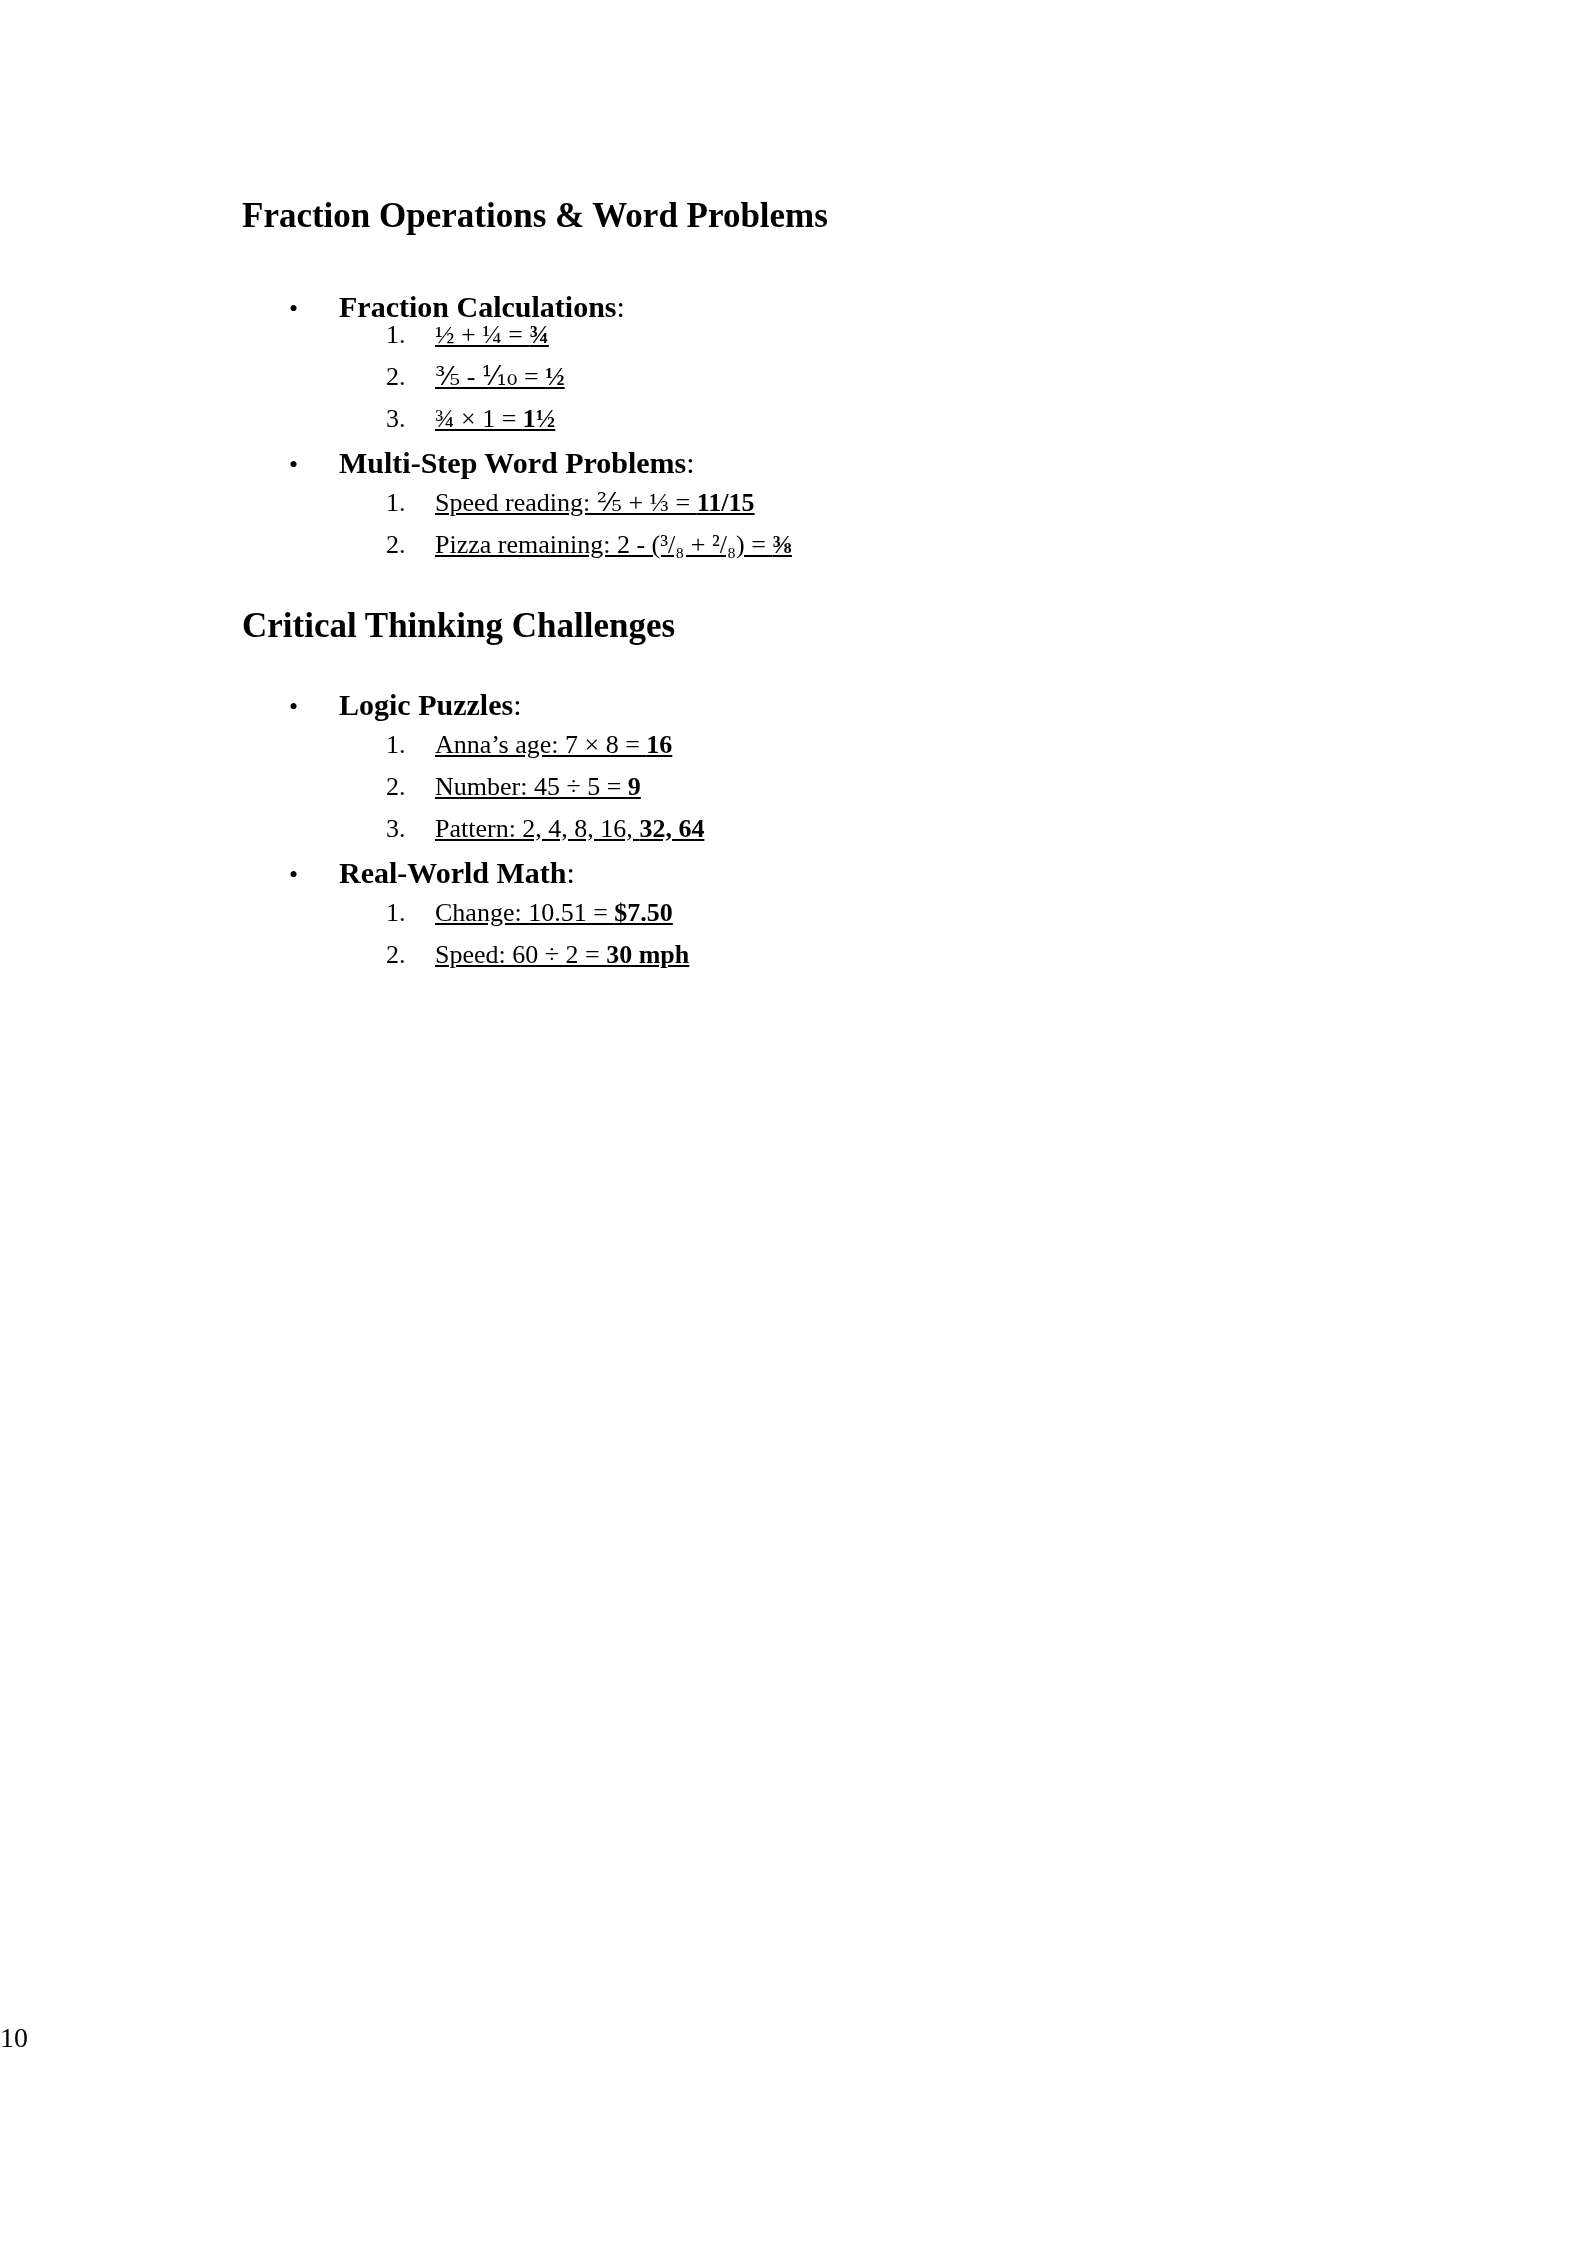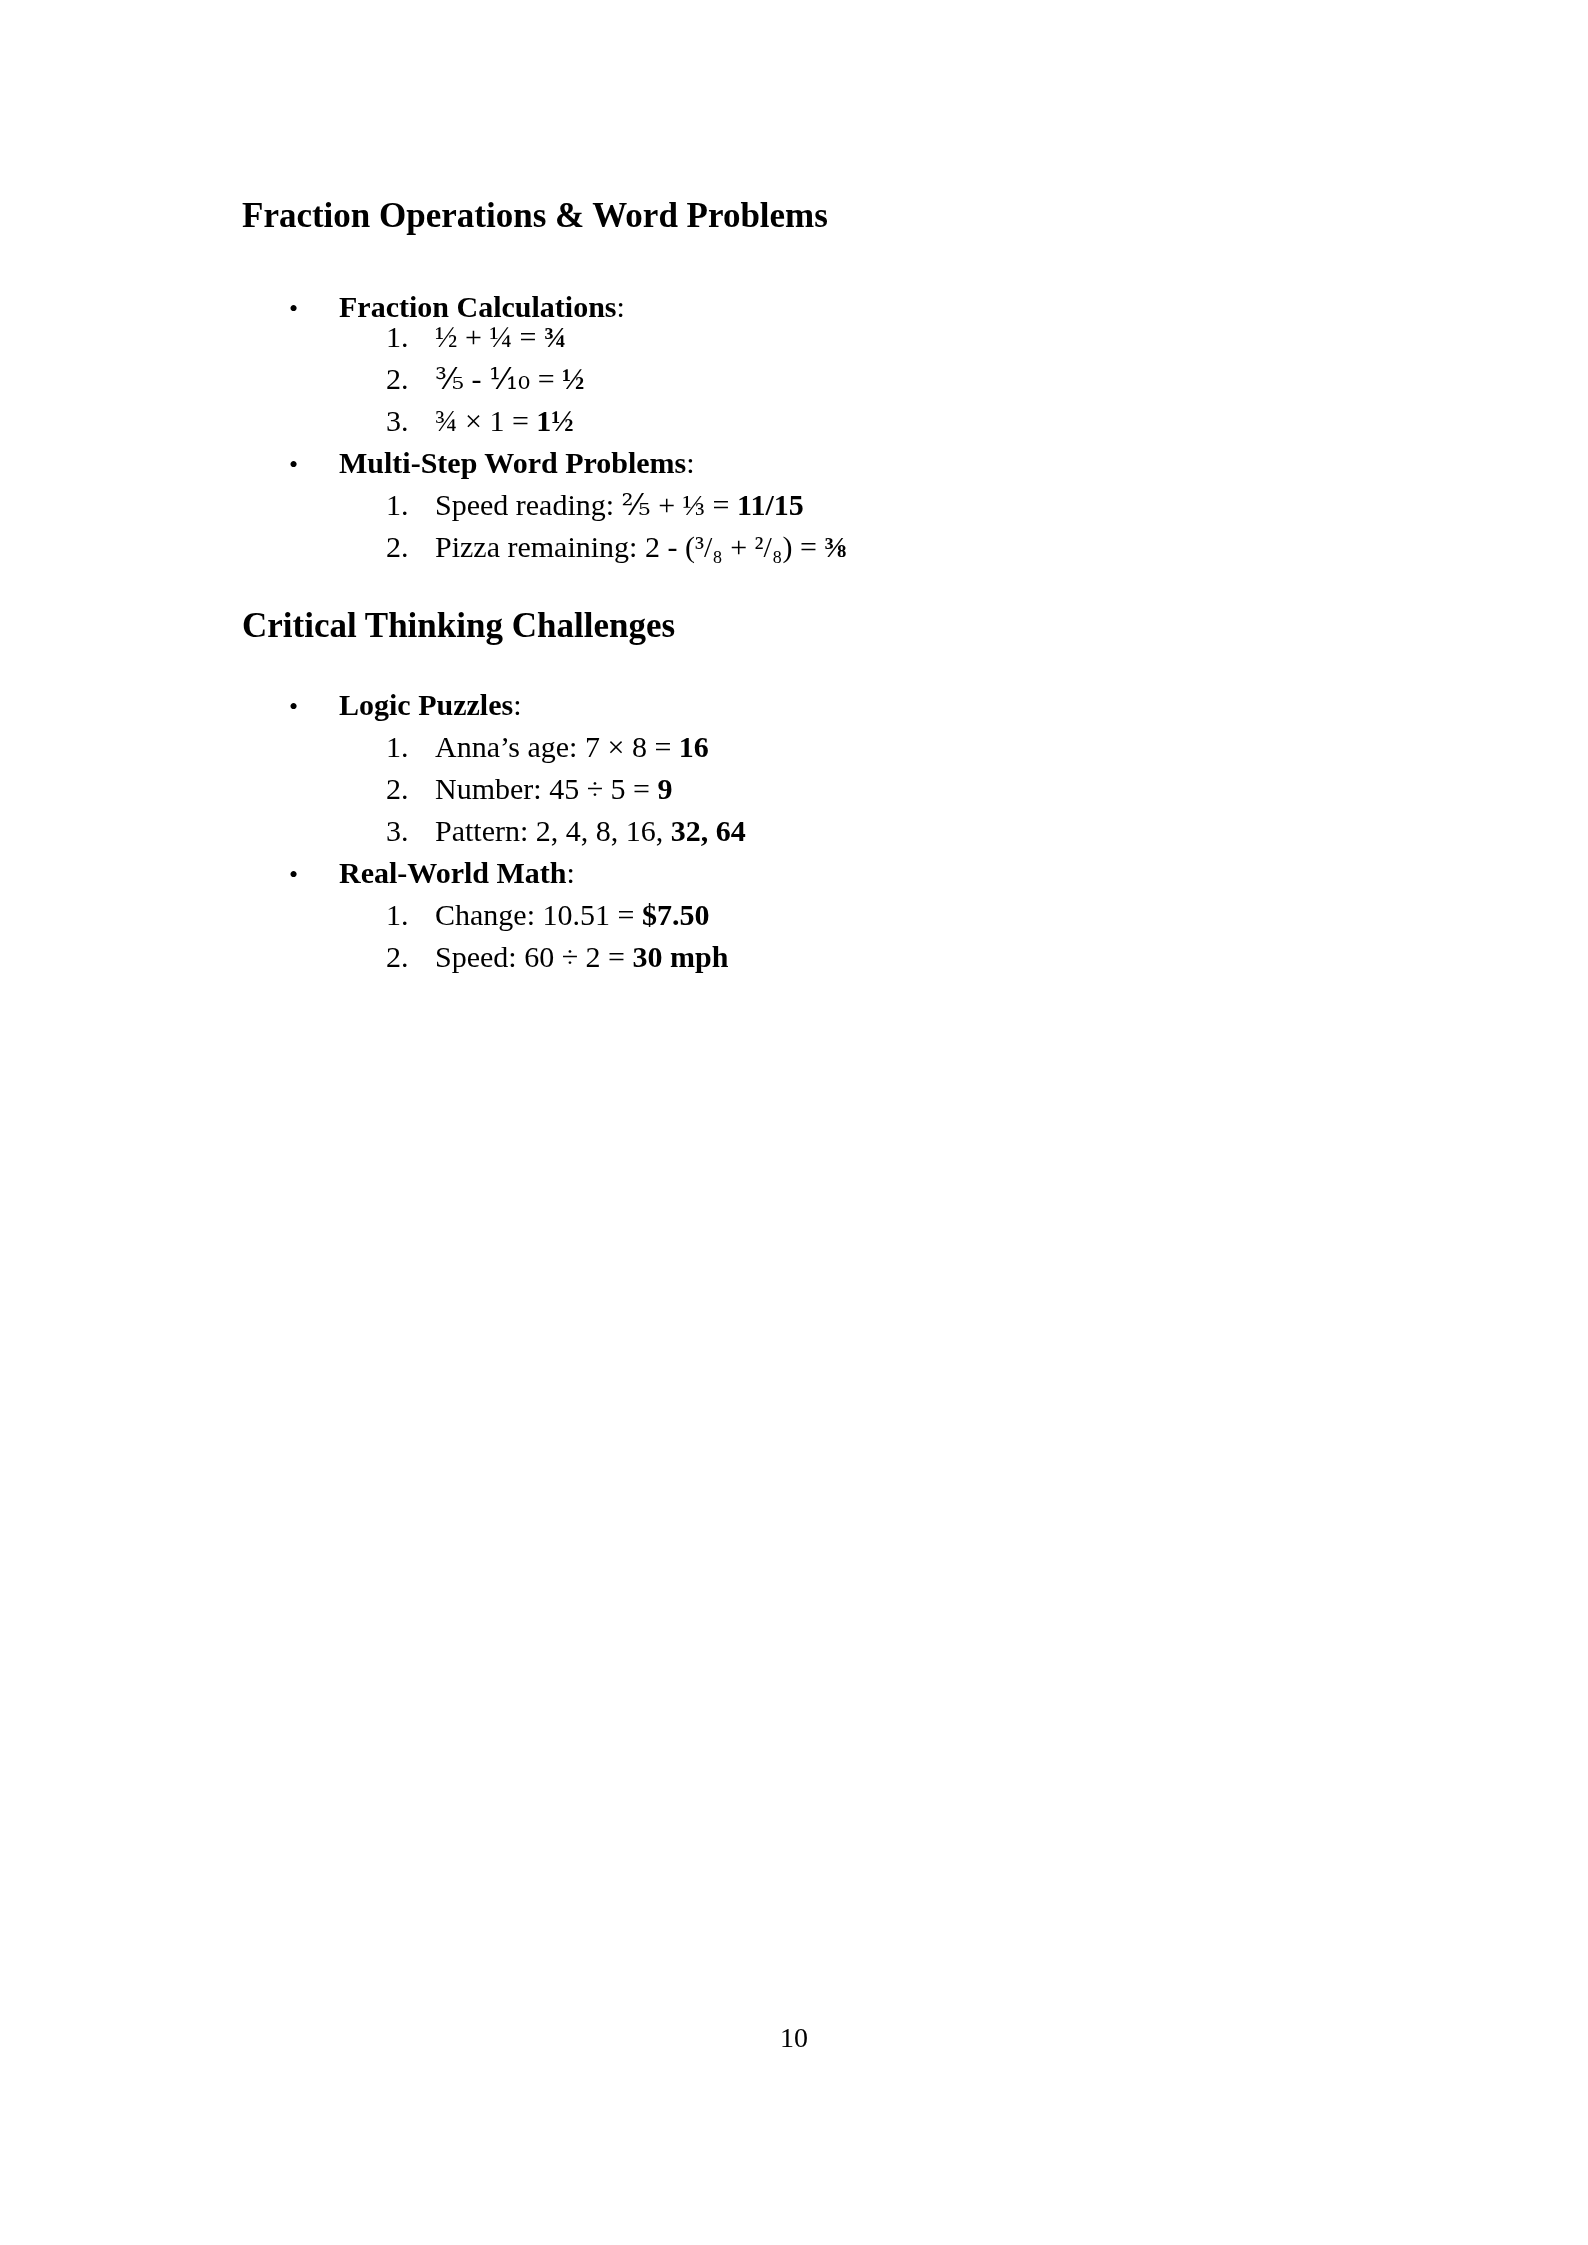--- a/index.html
+++ b/index.html
@@ -3,24 +3,24 @@
 <meta charset="utf-8">
 <style>
   html, body { margin: 0; padding: 0; background: #ffffff; }
   body { width: 1588px; height: 2245px; position: relative; overflow: hidden;
          font-family: "Liberation Serif", "DejaVu Serif", serif; color: #000; }
   .page { position: absolute; left: 0; top: 0; width: 1588px; height: 1928px; }
   .h { position: absolute; left: 242px; font-weight: bold; font-size: 35px; margin: 0; line-height: 1; }
   .bullet-row { position: absolute; left: 289px; font-size: 30px; line-height: 1; white-space: nowrap; }
   .bullet-row .dot { display: inline-block; width: 50px; font-size: 26px; }
   .bullet-row .label { font-weight: bold; }
-  .num-row { position: absolute; left: 386px; font-size: 30px; line-height: 1; white-space: nowrap; }
+  .num-row { position: absolute; left: 386px; font-size: 26px; line-height: 1; white-space: nowrap; text-decoration: underline; }
   .num-row .n { display: inline-block; width: 49px; }
   .b { font-weight: bold; }
-  .pageno { position: absolute; left: 0; width: 1588px; top: 2022px; text-align: center; font-size: 28px; }
+  .pageno { position: absolute; left: 0; width: 1588px; top: 2022px; font-size: 28px; }
 </style>
 </head>
 <body>
 
 <div class="page">
 
   <h2 class="h" style="top:198px">Fraction Operations &amp; Word Problems</h2>
 
   <div class="bullet-row" style="top:292px">
     <span class="dot">•</span><span class="label">Fraction Calculations</span><span>:</span>

